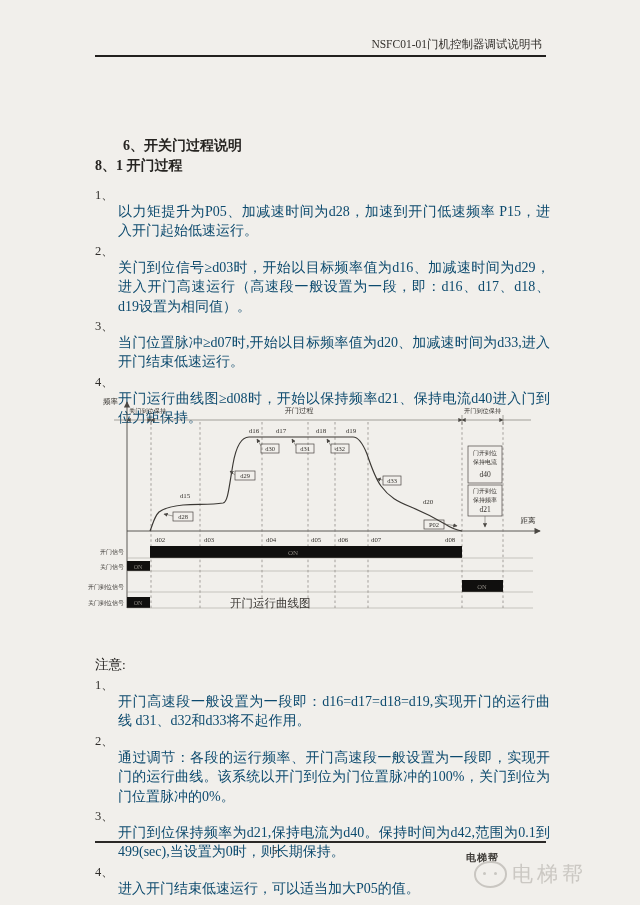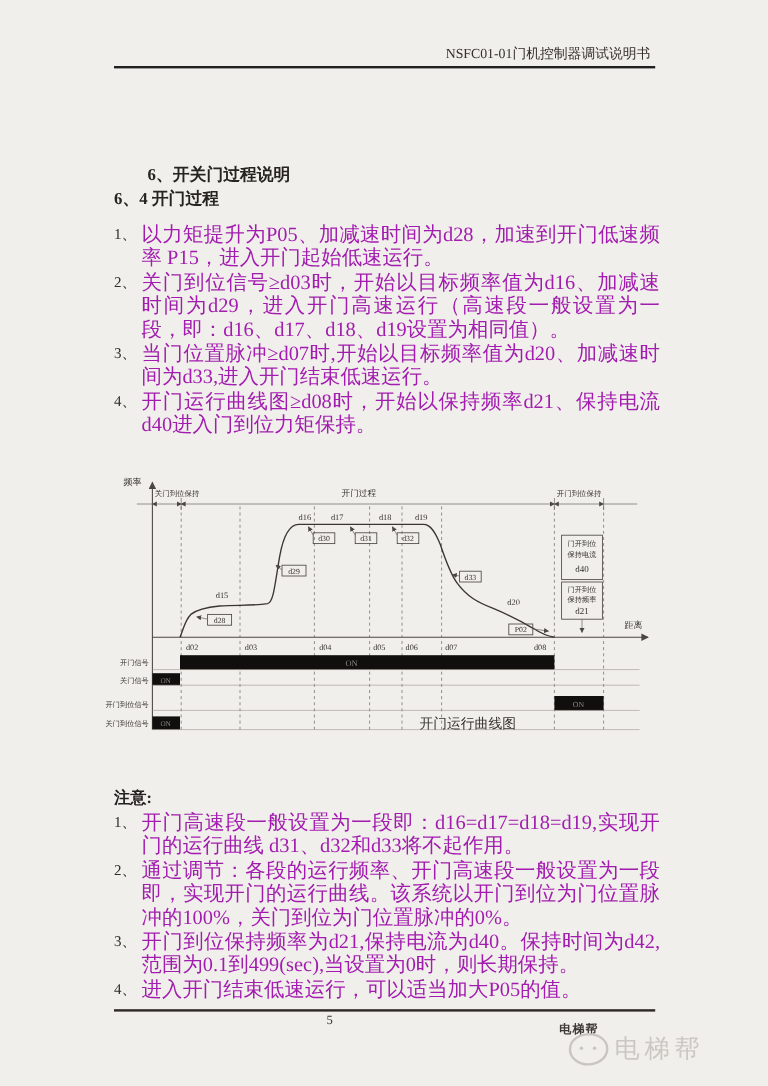--- a/index.html
+++ b/index.html
@@ -16,28 +16,28 @@
   
   .h1 { position:absolute; left:95px; top:137px; font-size:14px; font-weight:bold; color:#262421;margin-left:28px; }
   .h2 { position:absolute; left:95px; top:157px; font-size:14px; font-weight:bold; color:#262421; }
 
   
   .list { position:absolute; left:95px; width:455px; }
   .steps { top:186px; }
   .notice-list { top:676px; }
   .li { display:flex; margin-bottom:1px; }
   .li .num { flex:0 0 23px; font-size:12.5px; line-height:19.4px; color:#2f2d2a; }
-  .li .txt { flex:1; font-size:17px; line-height:19.4px; color:#a21caf; text-align:justify; }
-
-  .notice-title { position:absolute; left:95px; top:656px; font-size:13.5px; font-weight:bold; color:#242220; }
+  .li .txt { flex:1; font-size:14px; line-height:19.4px; color:#0c4a6e; text-align:justify;margin-top:16px; }
+
+  .notice-title { position:absolute; left:95px; top:656px; font-size:13.5px; font-weight:normal; color:#242220; }
 
   
   .diagram { position:absolute; left:83px; top:392px; width:552px; height:234px; }
   .diagram svg { width:552px; height:234px; }
-  .dg-caption { position:absolute; left:230px; top:596px; width:200px; text-align:right; font-size:11.5px; color:#35322e; }
+  .dg-caption { position:absolute; left:230px; top:596px; width:200px; text-align:left; font-size:11.5px; color:#35322e; }
 
   svg text { fill:#35322e; font-family:"Liberation Serif","DejaVu Serif",serif; }
   .ln { stroke:#4a4743; stroke-width:0.9; fill:none; }
   .ln-thin { stroke:#6b6862; stroke-width:0.6; fill:none; }
   .ln-row { stroke:#9a968f; stroke-width:0.5; fill:none; }
   .dash { stroke:#6e6a64; stroke-width:0.6; stroke-dasharray:2.5 2.6; fill:none; }
   .curve { stroke:#3a3733; stroke-width:1.15; fill:none; }
   .pbox { stroke:#4a4743; stroke-width:0.7; fill:none; }
   .bar { fill:#100f0e; }
   .on-txt { fill:#8a867f; }
@@ -53,21 +53,21 @@
 </style>
 </head>
 <body>
 
 <div class="page">
 
   <div class="hdr-right">NSFC01-01门机控制器调试说明书</div>
   <div class="hdr-rule"></div>
 
   <div class="h1">6、开关门过程说明</div>
-  <div class="h2">6、4 开门过程</div>
+  <div class="h2">8、1 开门过程</div>
 
   <div class="list steps">
     <div class="li">
         <span class="num">1、</span>
         <span class="txt">以力矩提升为P05、加减速时间为d28，加速到开门低速频率 P15，进入开门起始低速运行。</span>
       </div>
     <div class="li">
         <span class="num">2、</span>
         <span class="txt">关门到位信号≥d03时，开始以目标频率值为d16、加减速时间为d29，进入开门高速运行（高速段一般设置为一段，即：d16、d17、d18、d19设置为相同值）。</span>
       </div>

